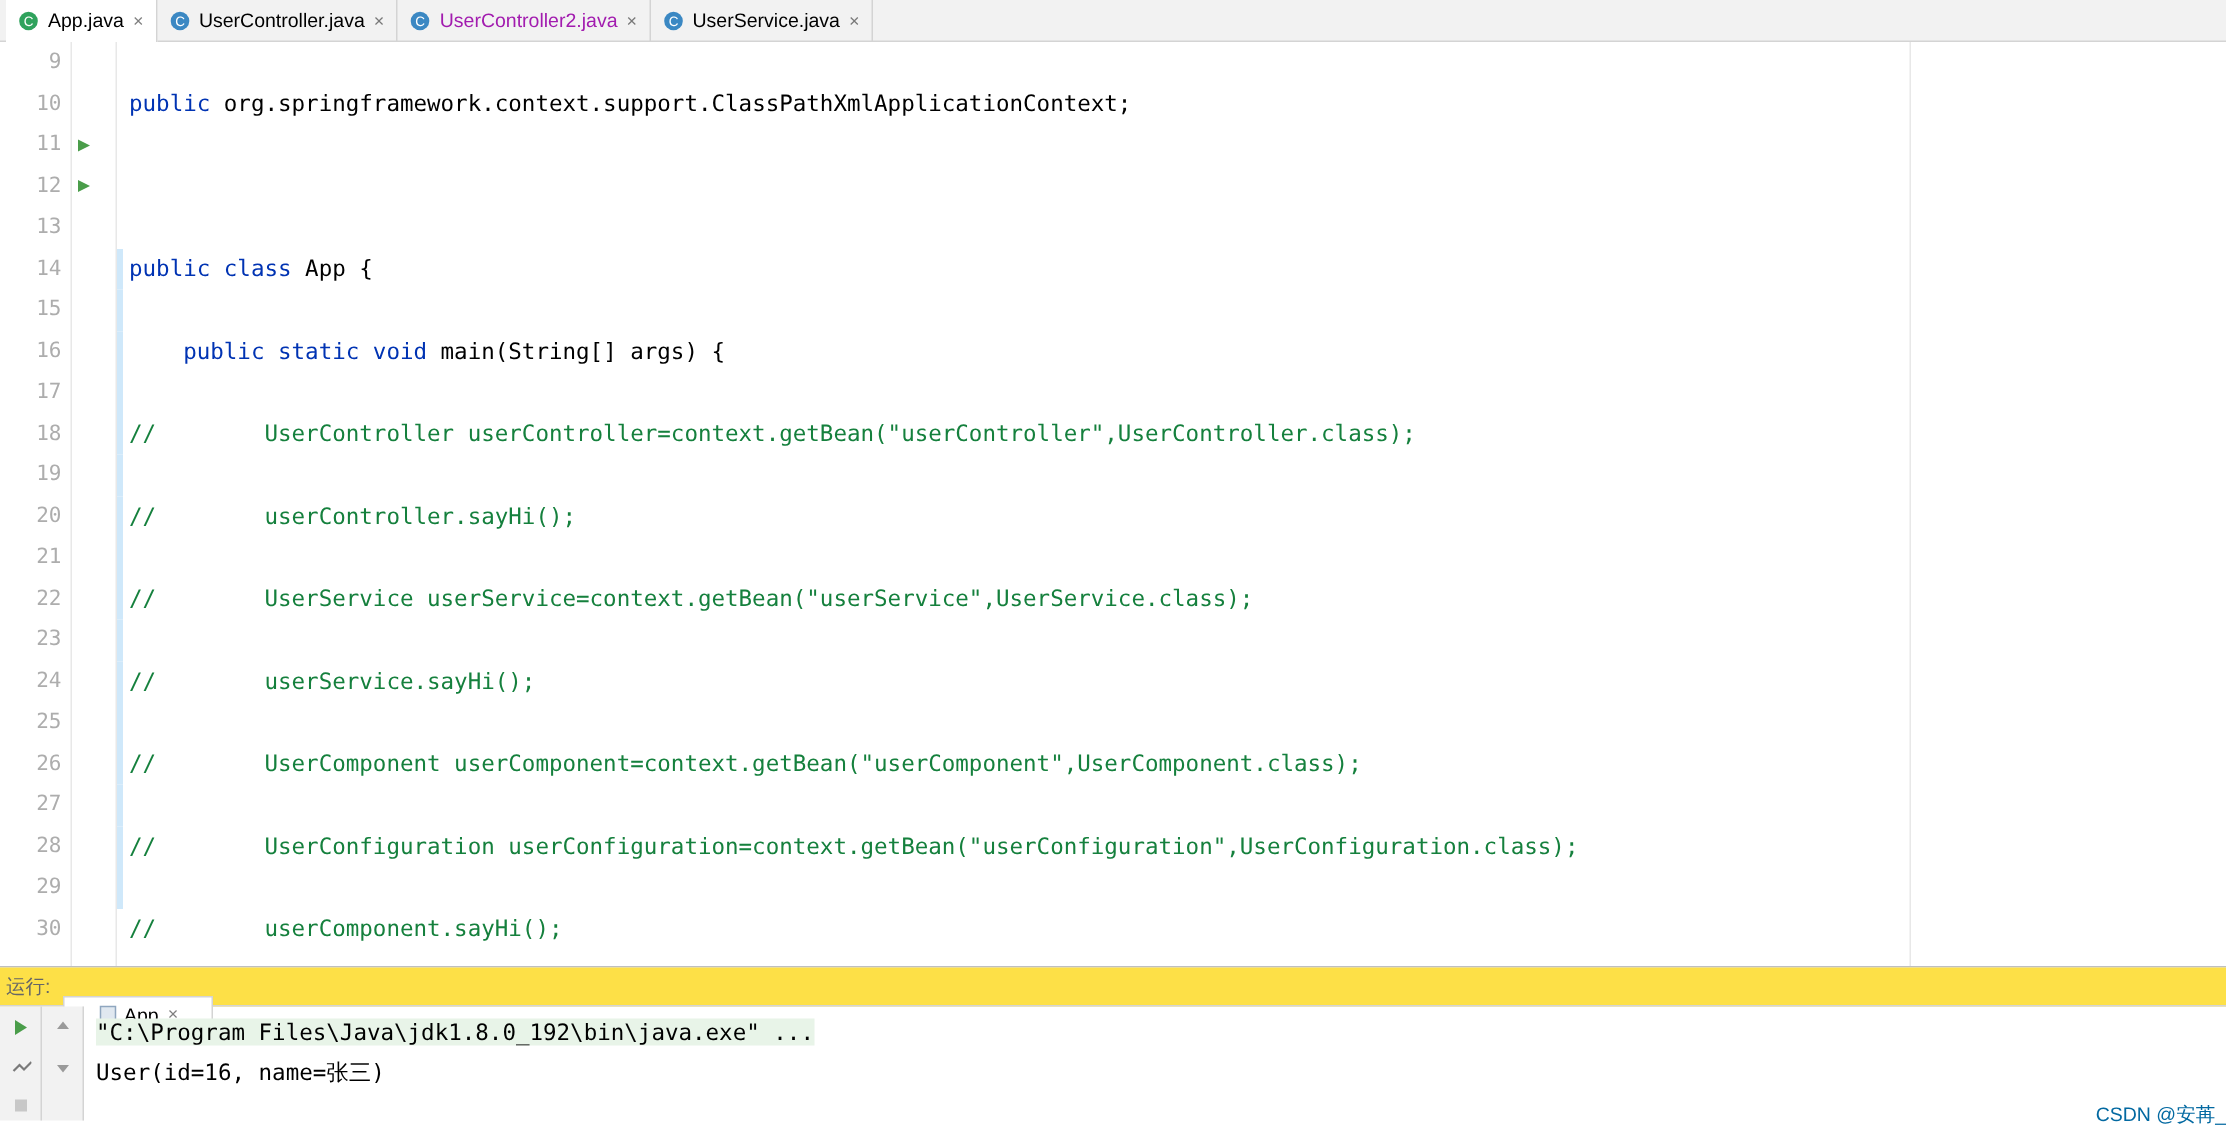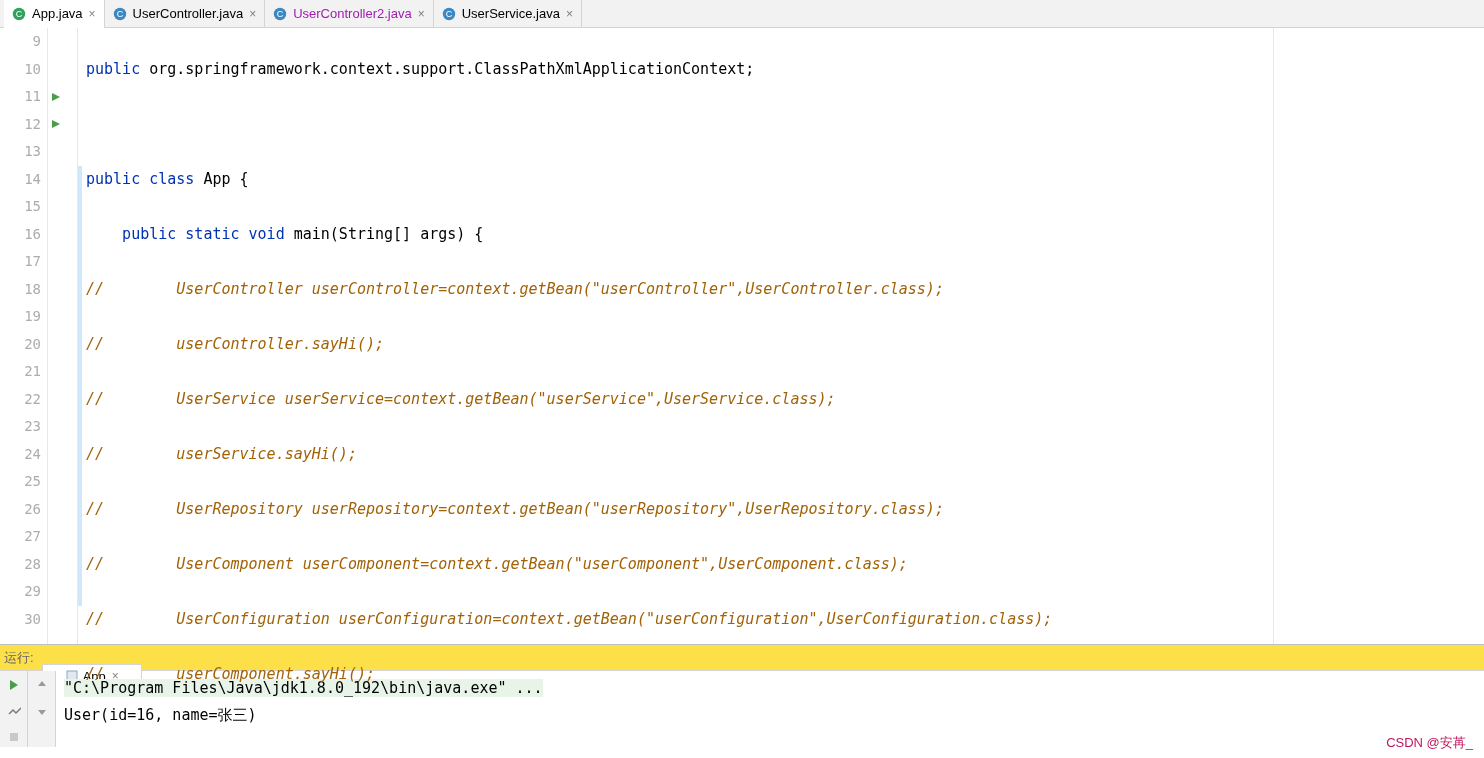--- a/index.html
+++ b/index.html
@@ -13,36 +13,36 @@
 .editor-area { display:flex; height:616px; background:#fff; position:relative; }
 .gutter { width:48px; background:#fff; text-align:right; padding-right:6px; color:#adadad; font-family:Consolas,monospace; font-size:14px; line-height:27.5px; user-select:none; border-right:1px solid #e8e8e8; }
 .gutter-col2 { width:16px; display:flex; flex-direction:column; }
 .run-mark { color:#4a9d4a; font-size:12px; height:27.5px; display:flex; align-items:center; justify-content:center; }
 .fold-col { width:14px; border-right:1px solid #e8e8e8; }
 .change-bar { width:6px; }
 .change-mark { background:#cfe8fa; width:4px; height:27.5px; }
 .code { font-family:Consolas,monospace; font-size:15px; line-height:27.5px; white-space:pre; padding-left:2px; flex:1; position:relative; }
 .code-line { height:27.5px; }
 .kw { color:#0033b3; }
-.comment { color:#a16207; font-style:italic; }
+.comment { color:#15803d; }
 .str { color:#067d17; }
 .param-hint { background:#eeeeee; color:#787878; font-style:normal; font-size:13px; border-radius:3px; padding:0 4px; }
 .right-margin { position:absolute; top:28px; bottom:114px; width:1px; background:#e8e8e8; right:210px; }
 .console-area { border-top:1px solid #bfbfbf; background:#fff; }
 .run-tab-bar { display:flex; align-items:center; height:26px; background:#fde047; border-bottom:1px solid #d4d4d4; padding-left:4px; }
 .run-label { color:#666; margin-right:8px; }
 .run-tab { display:flex; align-items:center; padding:0 22px; height:24px; background:#fff; border:1px solid #d4d4d4; border-bottom:none;margin-top:36px; }
 .run-tab-icon { width:14px; height:14px; margin-right:4px; }
 .console-body { display:flex; }
 .console-toolbar { width:28px; background:#f2f2f2; border-right:1px solid #d4d4d4; display:flex; flex-direction:column; align-items:center; padding-top:4px; gap:6px; }
 .console-toolbar2 { width:28px; background:#f2f2f2; border-right:1px solid #d4d4d4; display:flex; flex-direction:column; align-items:center; padding-top:4px; gap:6px; }
 .tool-btn { width:20px; height:20px; display:flex; align-items:center; justify-content:center; cursor:pointer; }
 .console-out { font-family:Consolas,monospace; font-size:15px; line-height:27px; padding:4px 8px; flex:1; }
 .cmd-line { background:#e8f4e8; display:inline; }
-.watermark { position:absolute; right:11px; bottom:6px; color:#be185d; font-size:13px; }
+.watermark { position:absolute; right:0; bottom:6px; color:#0369a1; font-size:13px; }
 </style>
 </head>
 <body>
 
 <div class="tabs">
   <div class="tab active">
     <span class="tab-icon">
         <svg viewBox="0 0 14 14">
           <circle cx="7" cy="7" r="6.2" fill="#2fa25c"></circle>
           <text x="7" y="10" font-size="9" text-anchor="middle" fill="#fff" font-family="Arial">C</text>
@@ -167,21 +167,20 @@
     </div>
   <div class="code">
 <div class="code-line"><span class="kw">public</span><span> org.springframework.context.support.ClassPathXmlApplicationContext;</span></div>
 <div class="code-line"></div>
 <div class="code-line"><span class="kw">public</span><span class="kw"> class</span><span> App {</span></div>
 <div class="code-line"><span class="kw">    public</span><span class="kw"> static</span><span class="kw"> void</span><span> main</span><span>(String[] args) {</span></div>
 <div class="code-line"><span class="comment">//        UserController userController=context.getBean("userController",UserController.class);</span></div>
 <div class="code-line"><span class="comment">//        userController.sayHi();</span></div>
 <div class="code-line"><span class="comment">//        UserService userService=context.getBean("userService",UserService.class);</span></div>
 <div class="code-line"><span class="comment">//        userService.sayHi();</span></div>
-<div class="code-line"><span class="comment">//        UserRepository userRepository=context.getBean("userRepository",UserRepository.class);</span></div>
 <div class="code-line"><span class="comment">//        UserComponent userComponent=context.getBean("userComponent",UserComponent.class);</span></div>
 <div class="code-line"><span class="comment">//        UserConfiguration userConfiguration=context.getBean("userConfiguration",UserConfiguration.class);</span></div>
 <div class="code-line"><span class="comment">//        userComponent.sayHi();</span></div>
 
 
 
 
 
 
 

